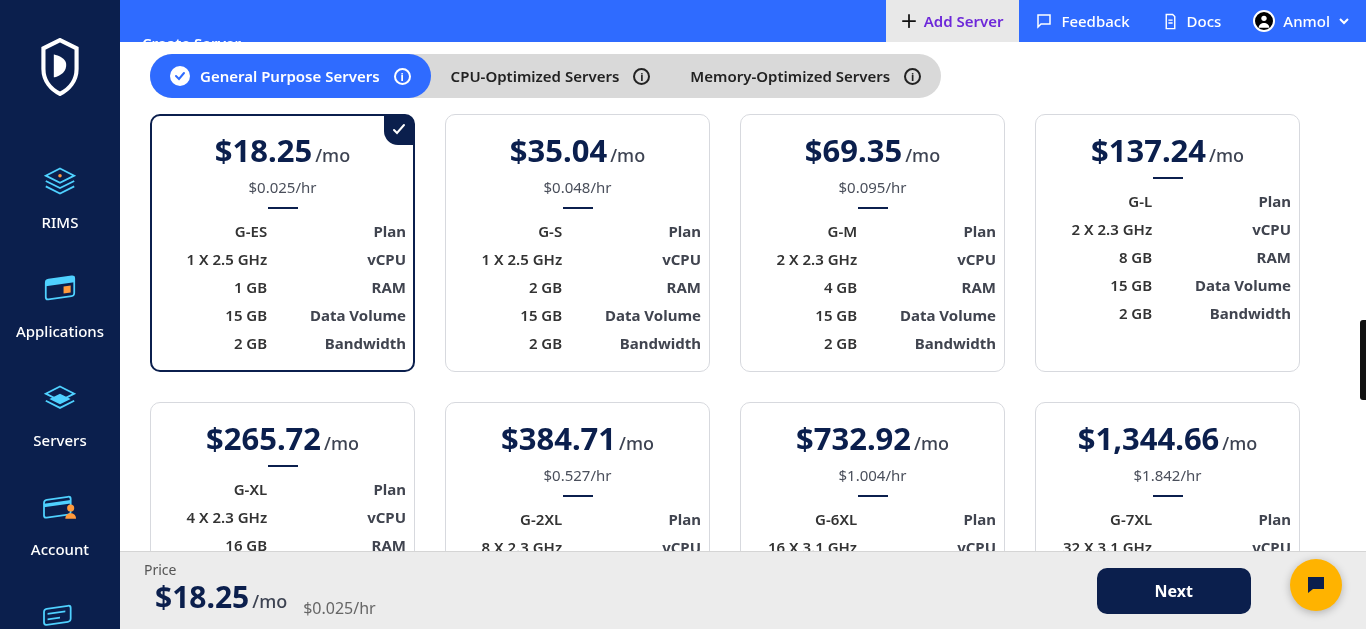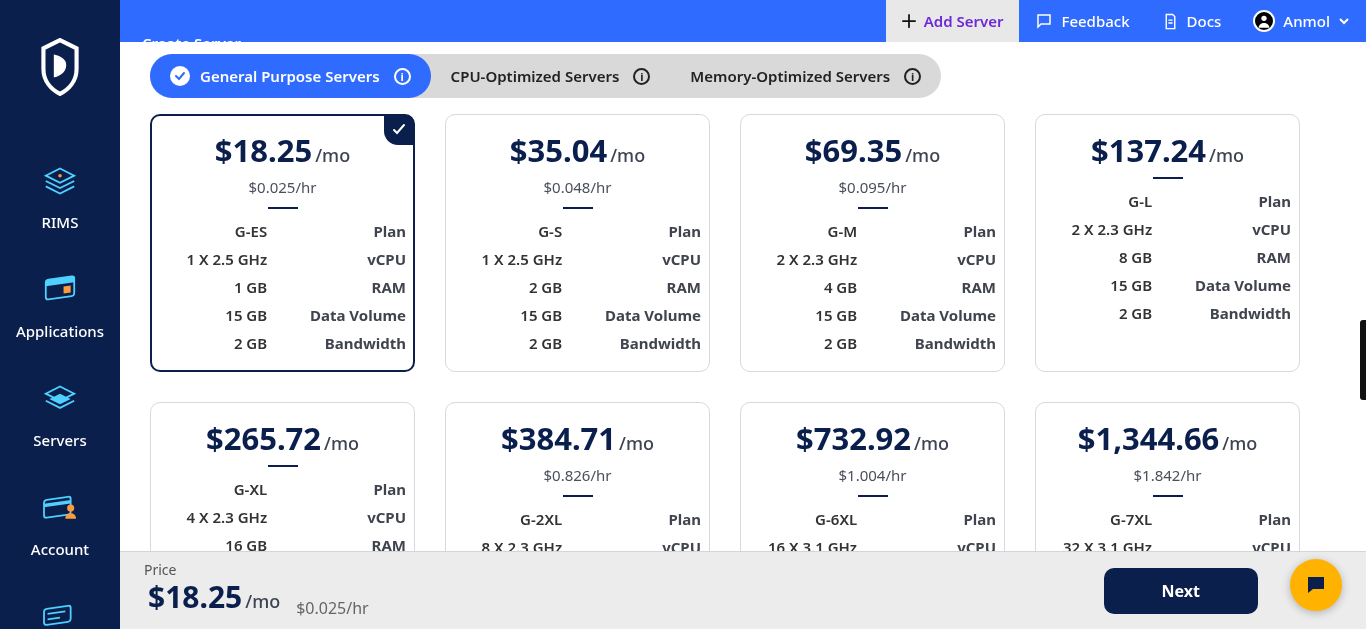--- a/index.html
+++ b/index.html
@@ -233,21 +233,21 @@
   
   .footer {
     position: fixed;
     left: 120px;
     bottom: 0;
     width: 1246px;
     height: 78px;
     background: #ececec;
     display: flex;
     align-items: center;
-    padding: 0 28px;
+    padding: 0 35px;
     z-index: 45;
     border-top: 1px solid #d5d5d5;
   }
   .footer .price-label {
     font-size: 14px;
     color: #555;
     position: absolute;
     top: 8px;
     left: 24px;
   }
@@ -514,21 +514,21 @@
           <div class="val">G-XL</div>
           <div class="lbl">Plan</div>
           <div class="val">4 X 2.3 GHz</div>
           <div class="lbl">vCPU</div>
           <div class="val">16 GB</div>
           <div class="lbl">RAM</div>
         </div></div>
       <div class="card"><div class="price">
           <span>$384.71</span>
           <span class="permo">/mo</span>
-        </div><div class="hourly">$0.826/hr</div><div class="divider"></div><div class="spec">
+        </div><div class="hourly">$0.527/hr</div><div class="divider"></div><div class="spec">
           <div class="val">G-2XL</div>
           <div class="lbl">Plan</div>
           <div class="val">8 X 2.3 GHz</div>
           <div class="lbl">vCPU</div>
           <div class="val">32 GB</div>
           <div class="lbl">RAM</div>
         </div></div>
       <div class="card"><div class="price">
           <span>$732.92</span>
           <span class="permo">/mo</span>

